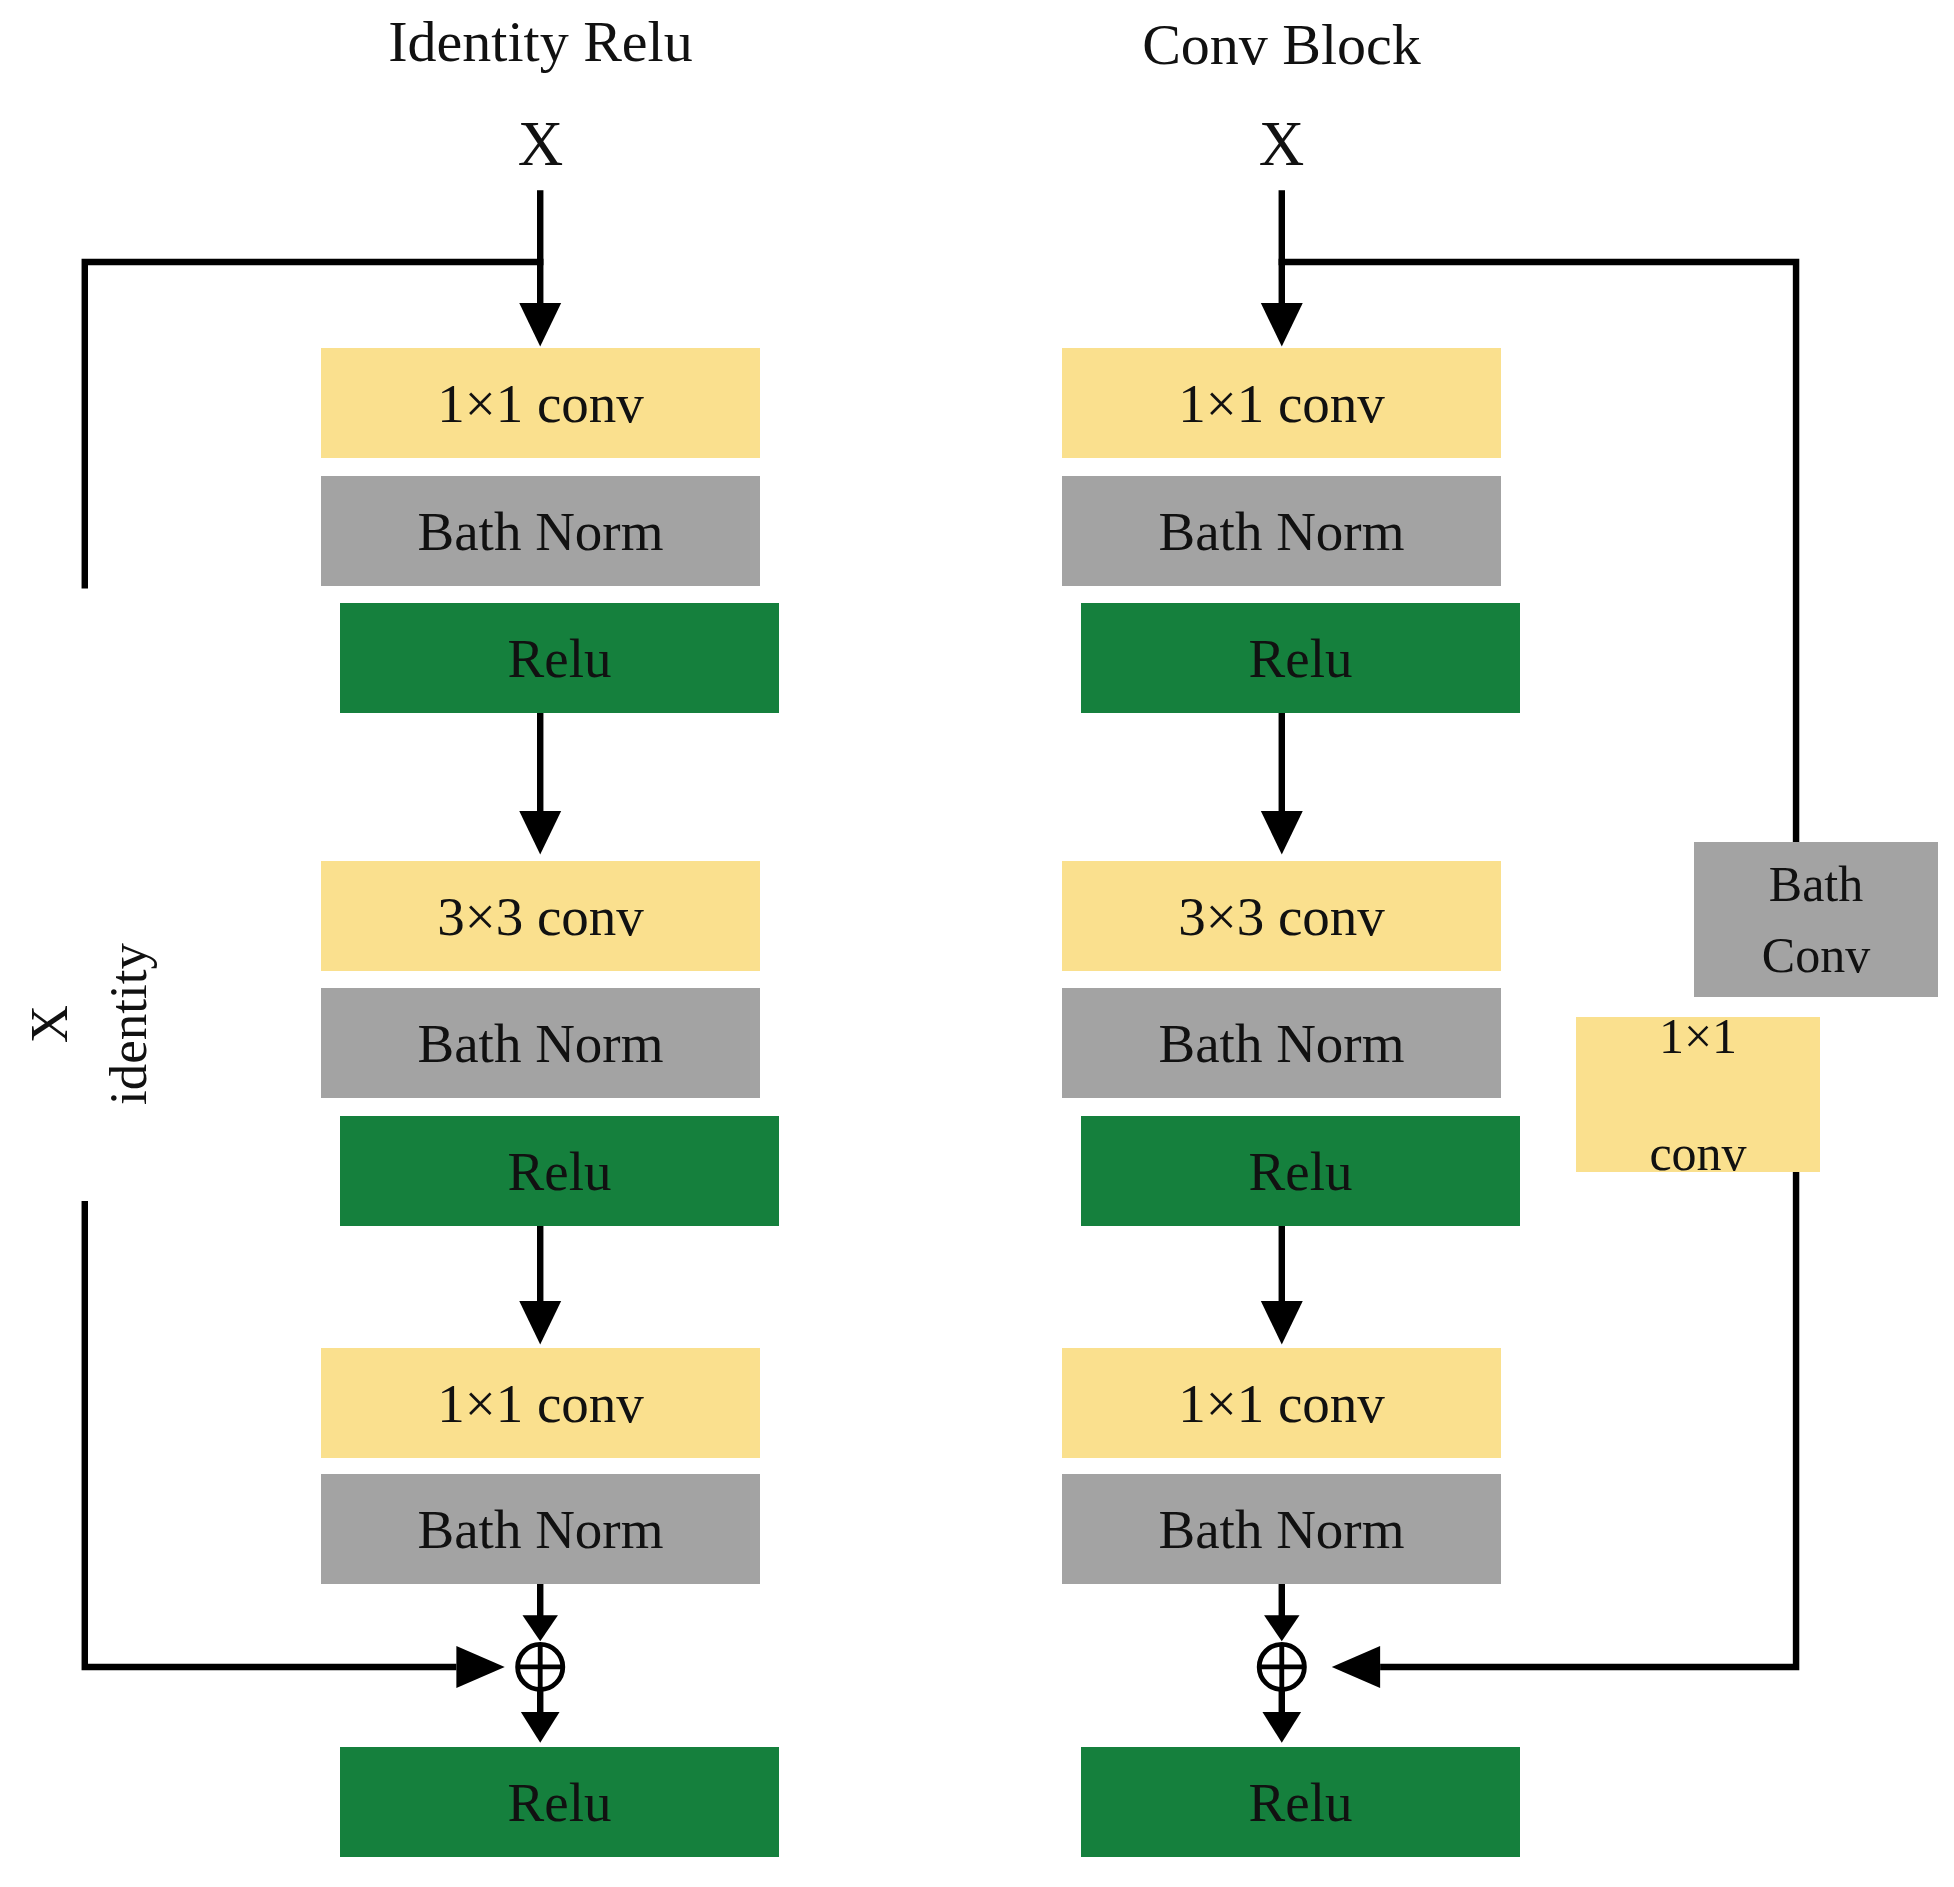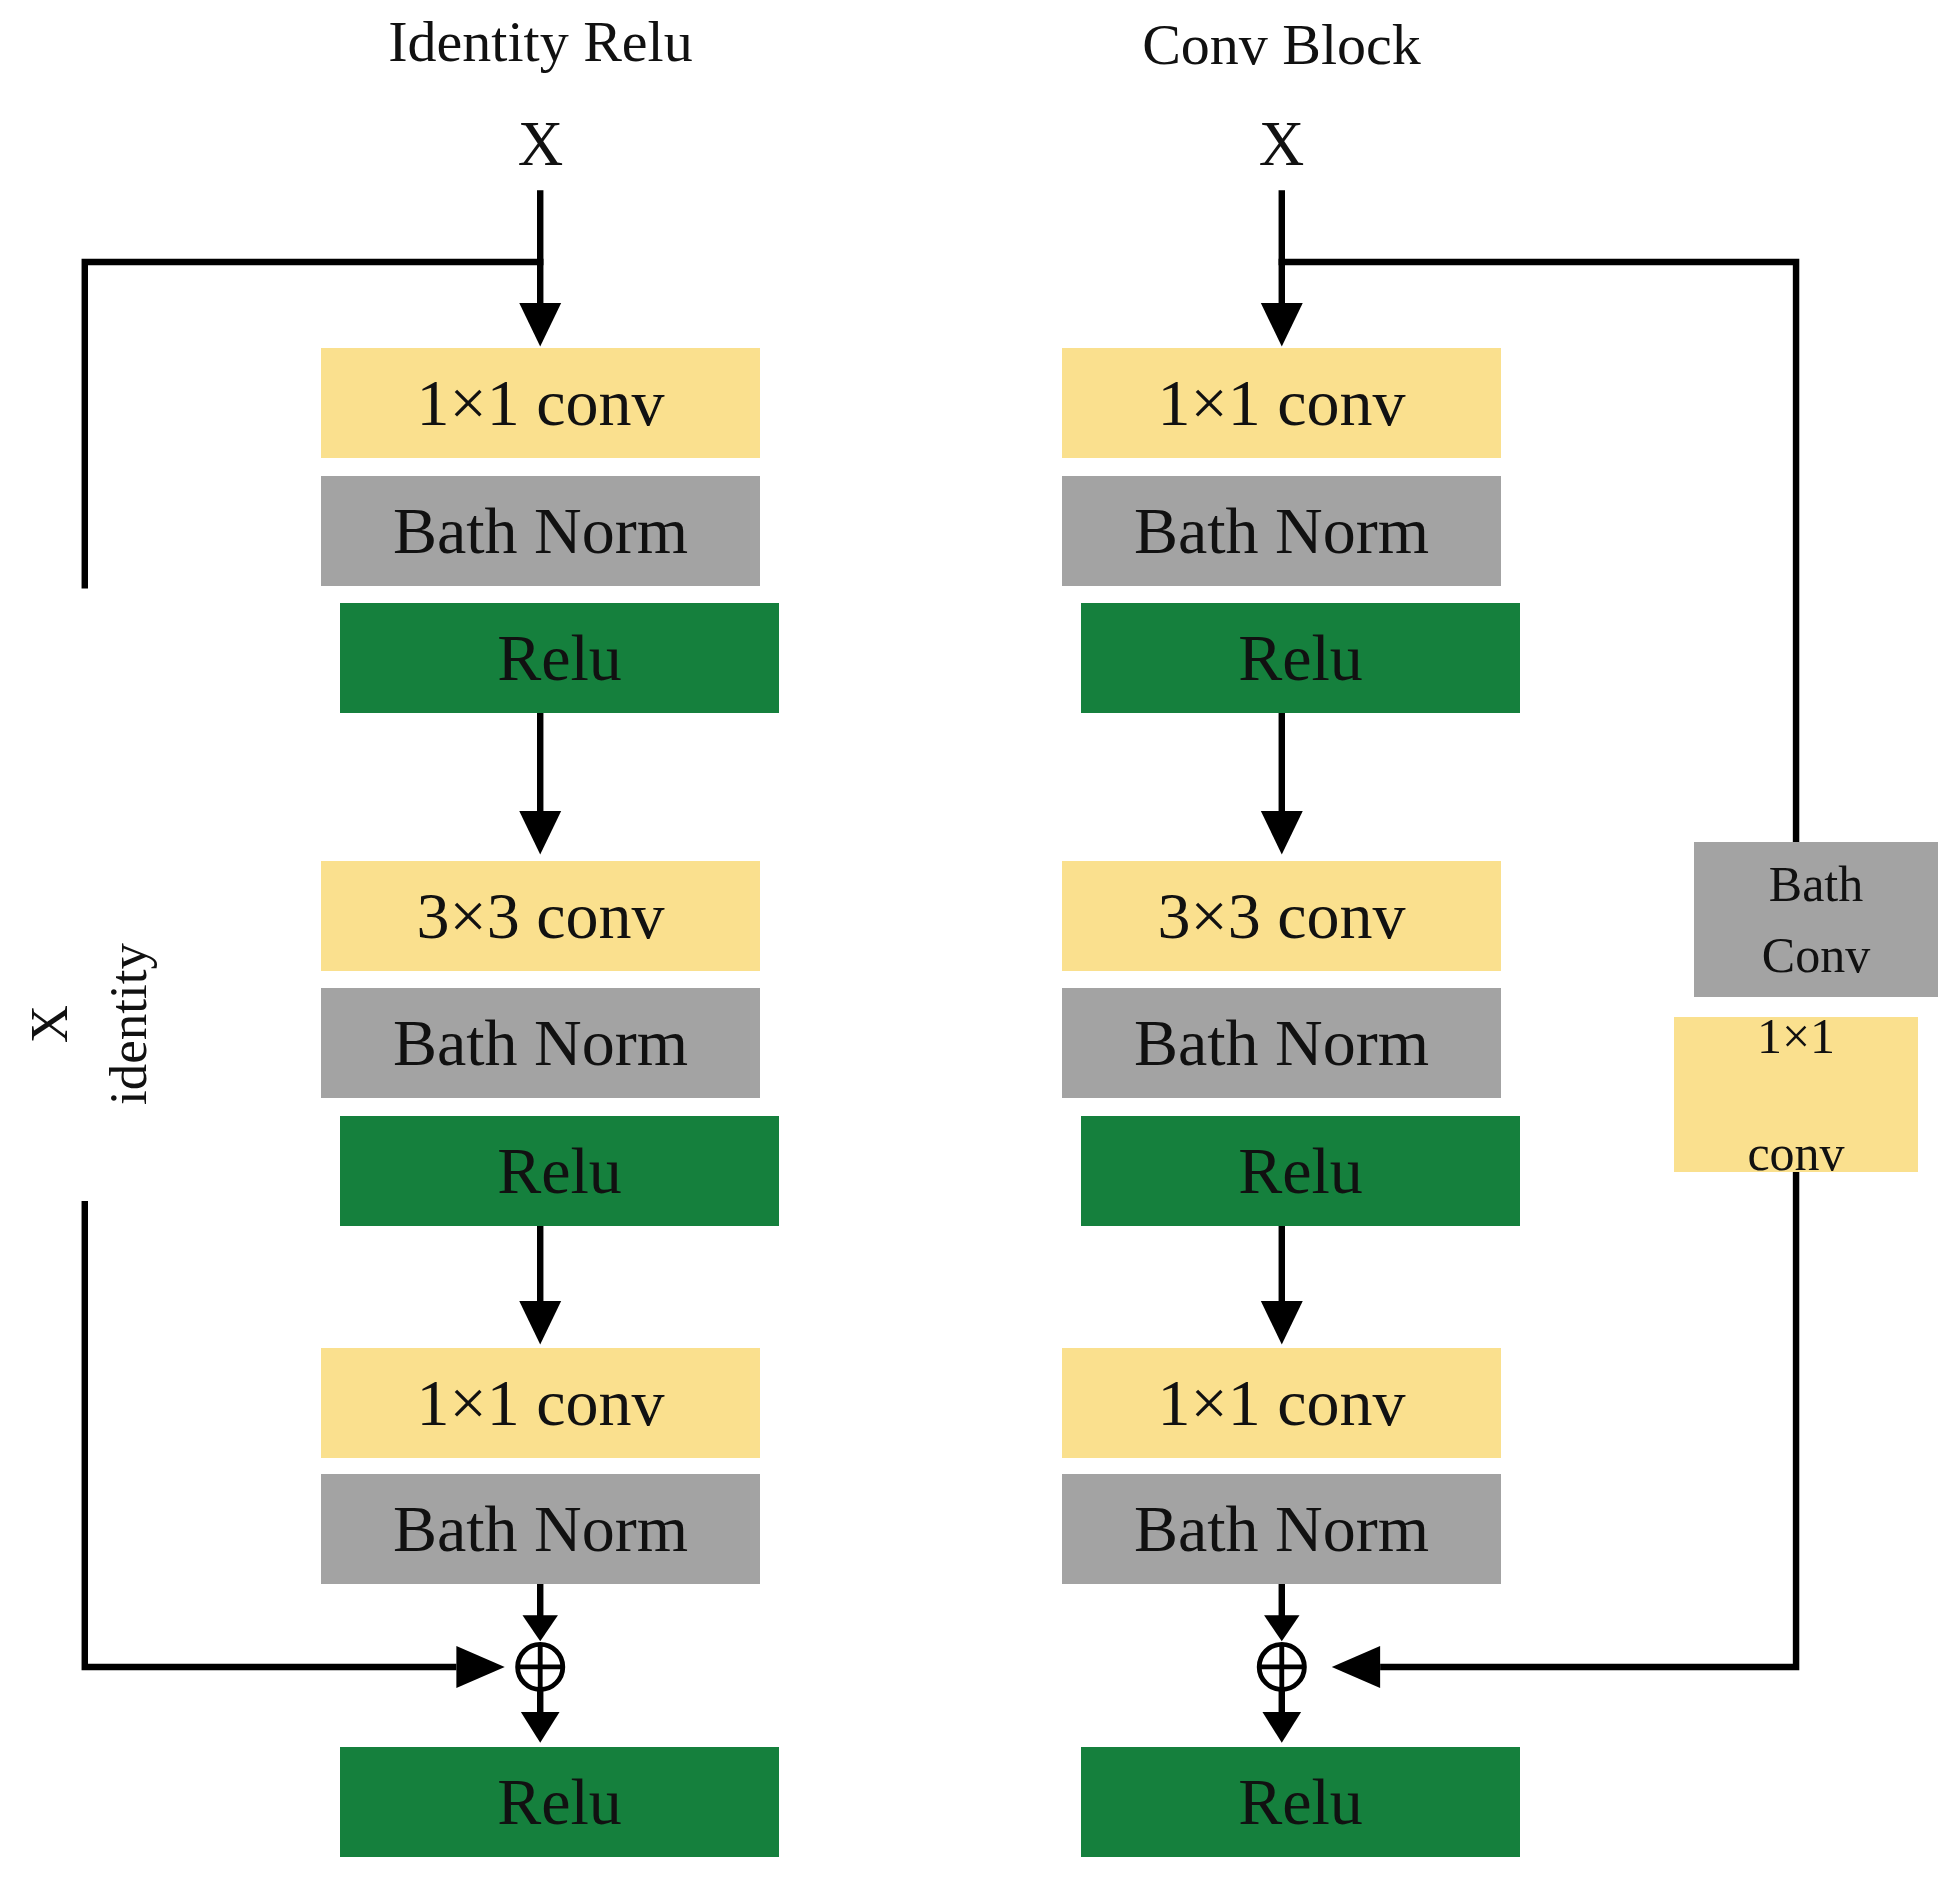--- a/index.html
+++ b/index.html
@@ -32,21 +32,21 @@
     font-size:63px;
     line-height:77px;
   }
   .box{
     position:absolute;
     width:439px;
     height:110px;
     display:flex;
     align-items:center;
     justify-content:center;
-    font-size:66px;
+    font-size:55px;
     text-align:center;
   }
   .conv{background:#FAE08E;}
   .bn{background:#a3a3a3;}
   .relu{background:#15803d;margin-left:19px;}
   .tall{
     width:244px;
     height:155px;
     flex-direction:column;
     line-height:71px;
@@ -149,19 +149,19 @@
   <div class="box bn" style="left:1062px;top:988px;">Bath Norm</div>
   <div class="box relu" style="left:1062px;top:1116px;">Relu</div>
   <div class="box conv" style="left:1062px;top:1348px;">1×1 conv</div>
   <div class="box bn" style="left:1062px;top:1474px;">Bath Norm</div>
   <div class="box relu" style="left:1062px;top:1747px;">Relu</div>
 
   <div class="box bn tall" style="left:1694px;top:842px;">
     <span>Bath</span>
     <span>Conv</span>
   </div>
-  <div class="box conv tall" style="left:1674px;top:1017px;gap:46px;">
+  <div class="box conv tall" style="left:1576px;top:1017px;gap:46px;">
     <span>1×1</span>
     <span>conv</span>
   </div>
 
 </div>
 
 
 </body></html>

